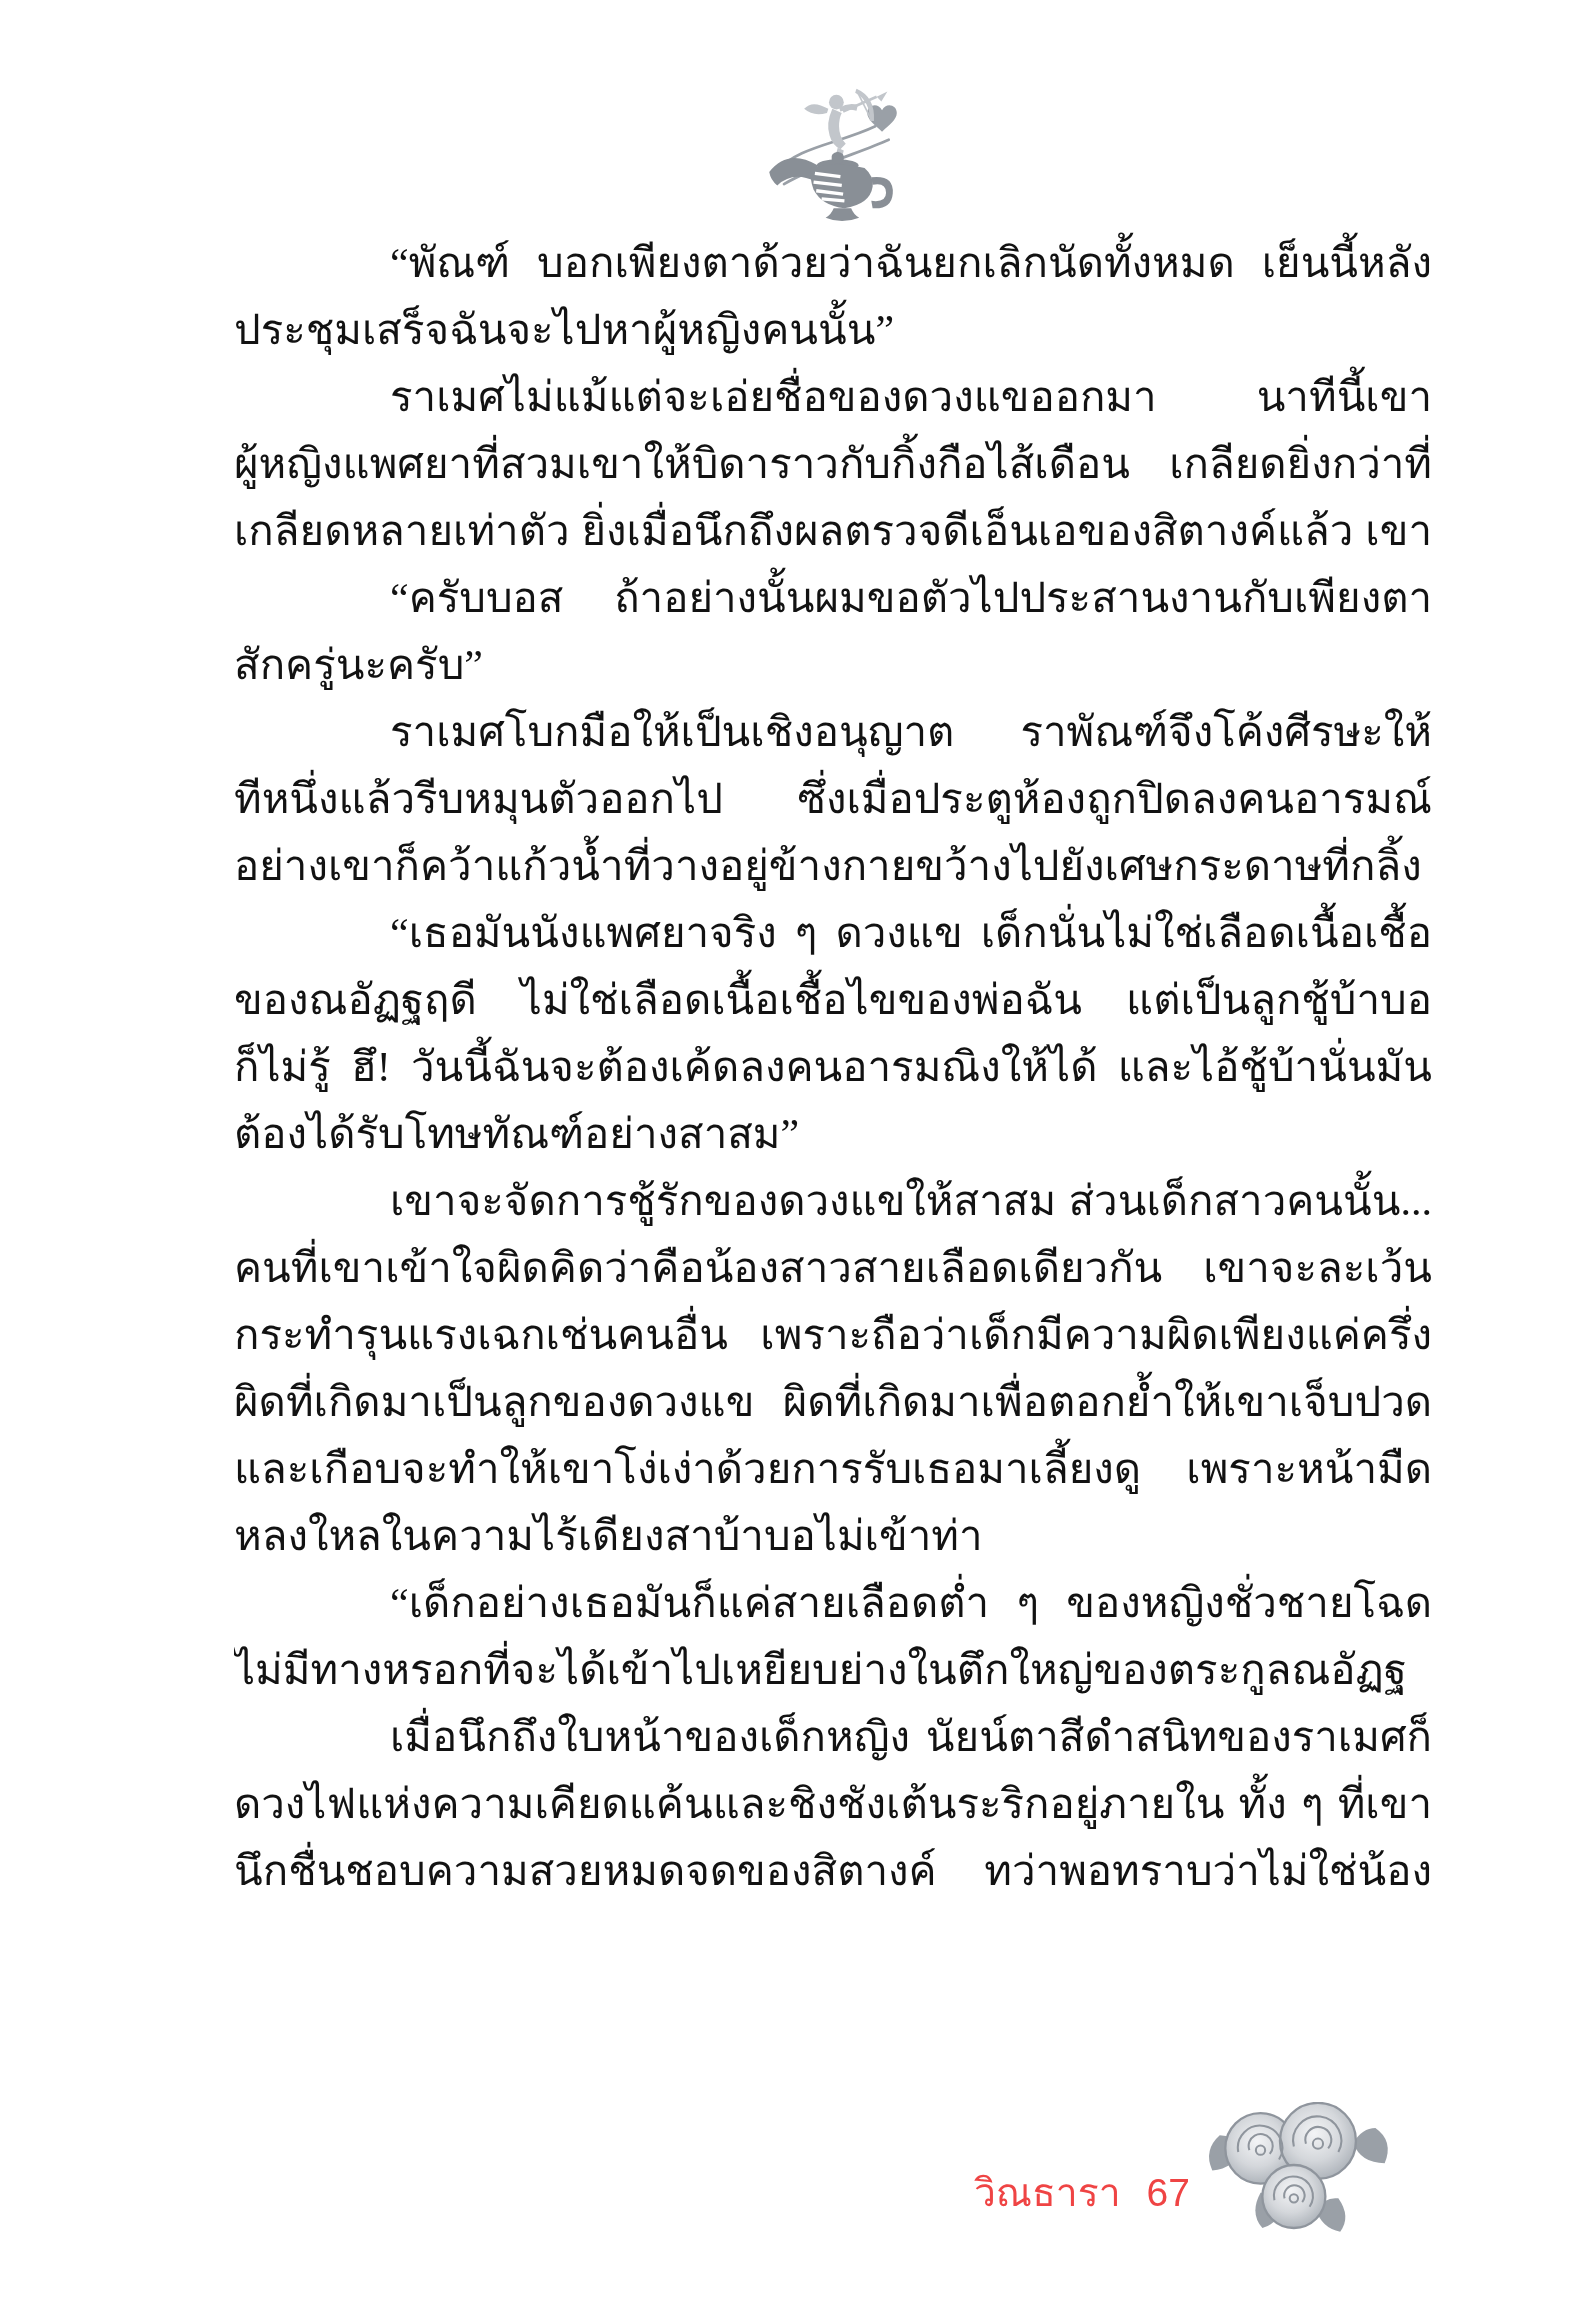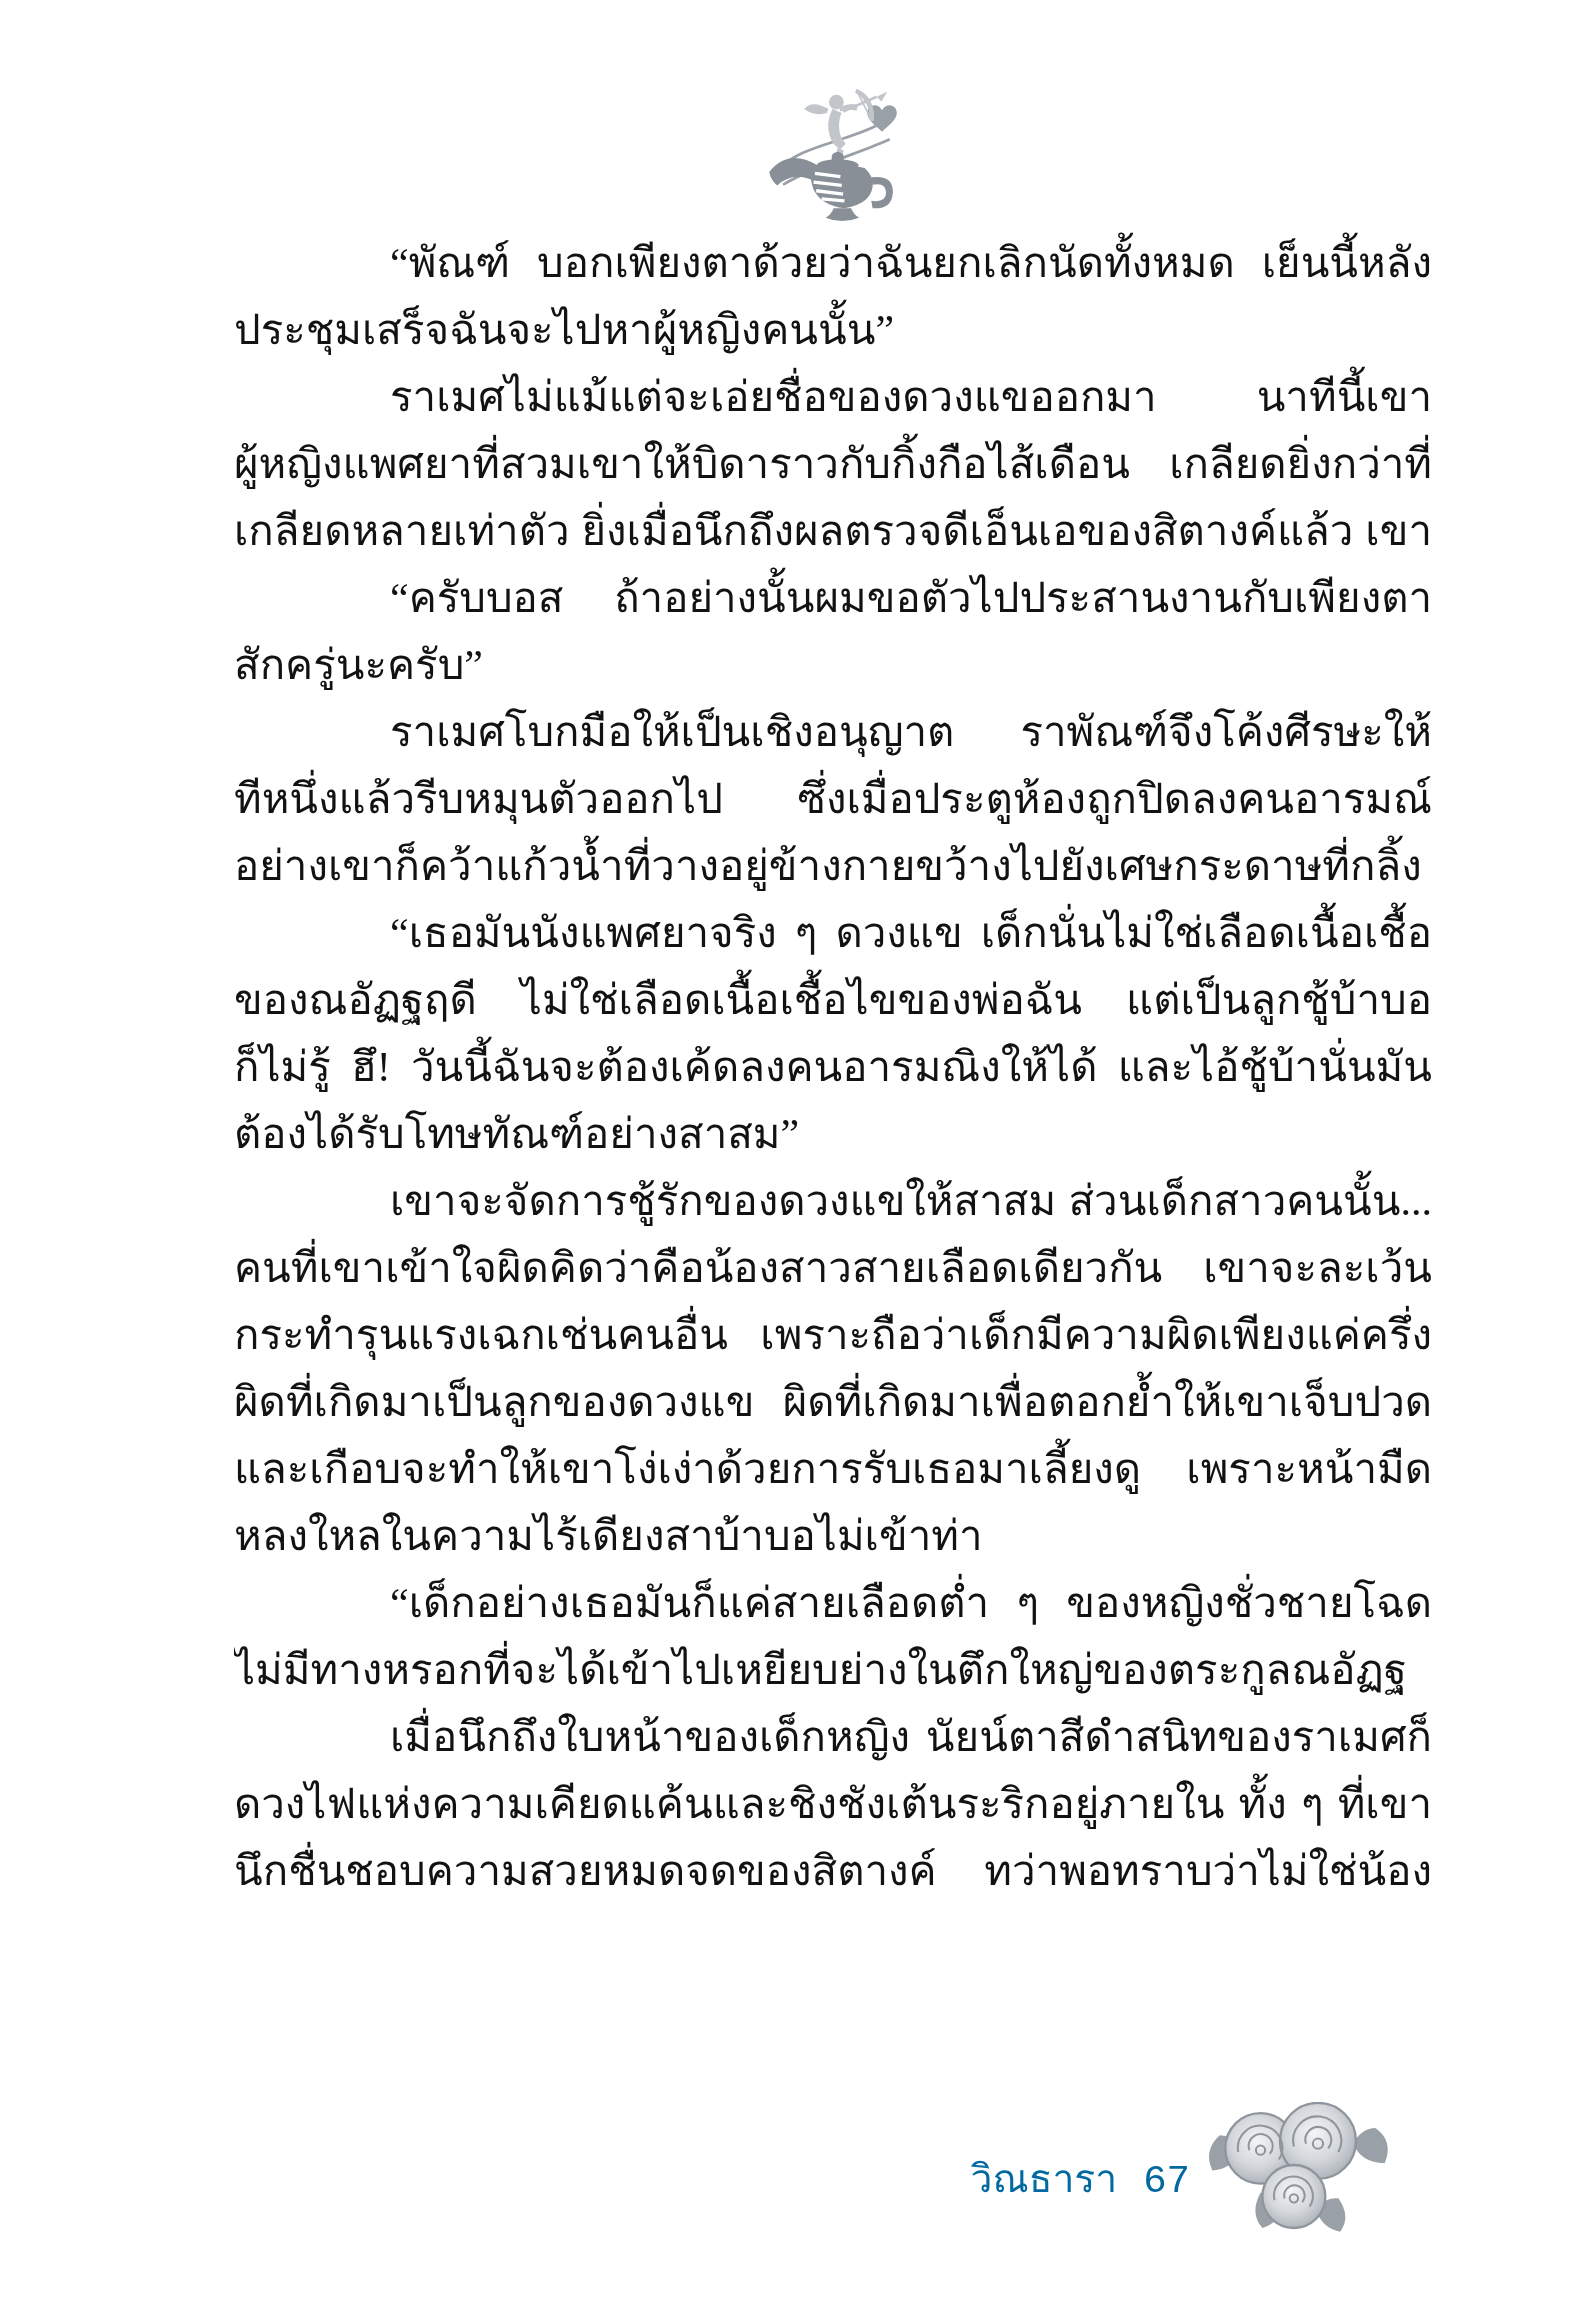--- a/index.html
+++ b/index.html
@@ -40,25 +40,25 @@
   .line.last { text-align-last: left; }
   .footer {
     position: absolute;
     top: 2145px;
     left: 0;
     width: 1589px;
     height: 148px;
   }
   .footer-text {
     position: absolute;
-    top: 2px;
+    top: 16px;
     right: 399px;
     font-size: 39px;
-    color: #0369a1;
-    font-family: Liberation Mono, monospace;
+    color: #ef4444;
+    font-family: Liberation Sans, sans-serif;
     white-space: nowrap;
   }
   .footer-text .pnum { margin-left: 26px; }
   .ornament-roses {
     position: absolute;
     top: -43px;
     right: 193px;
     width: 195px;
     height: 139px;
   }

